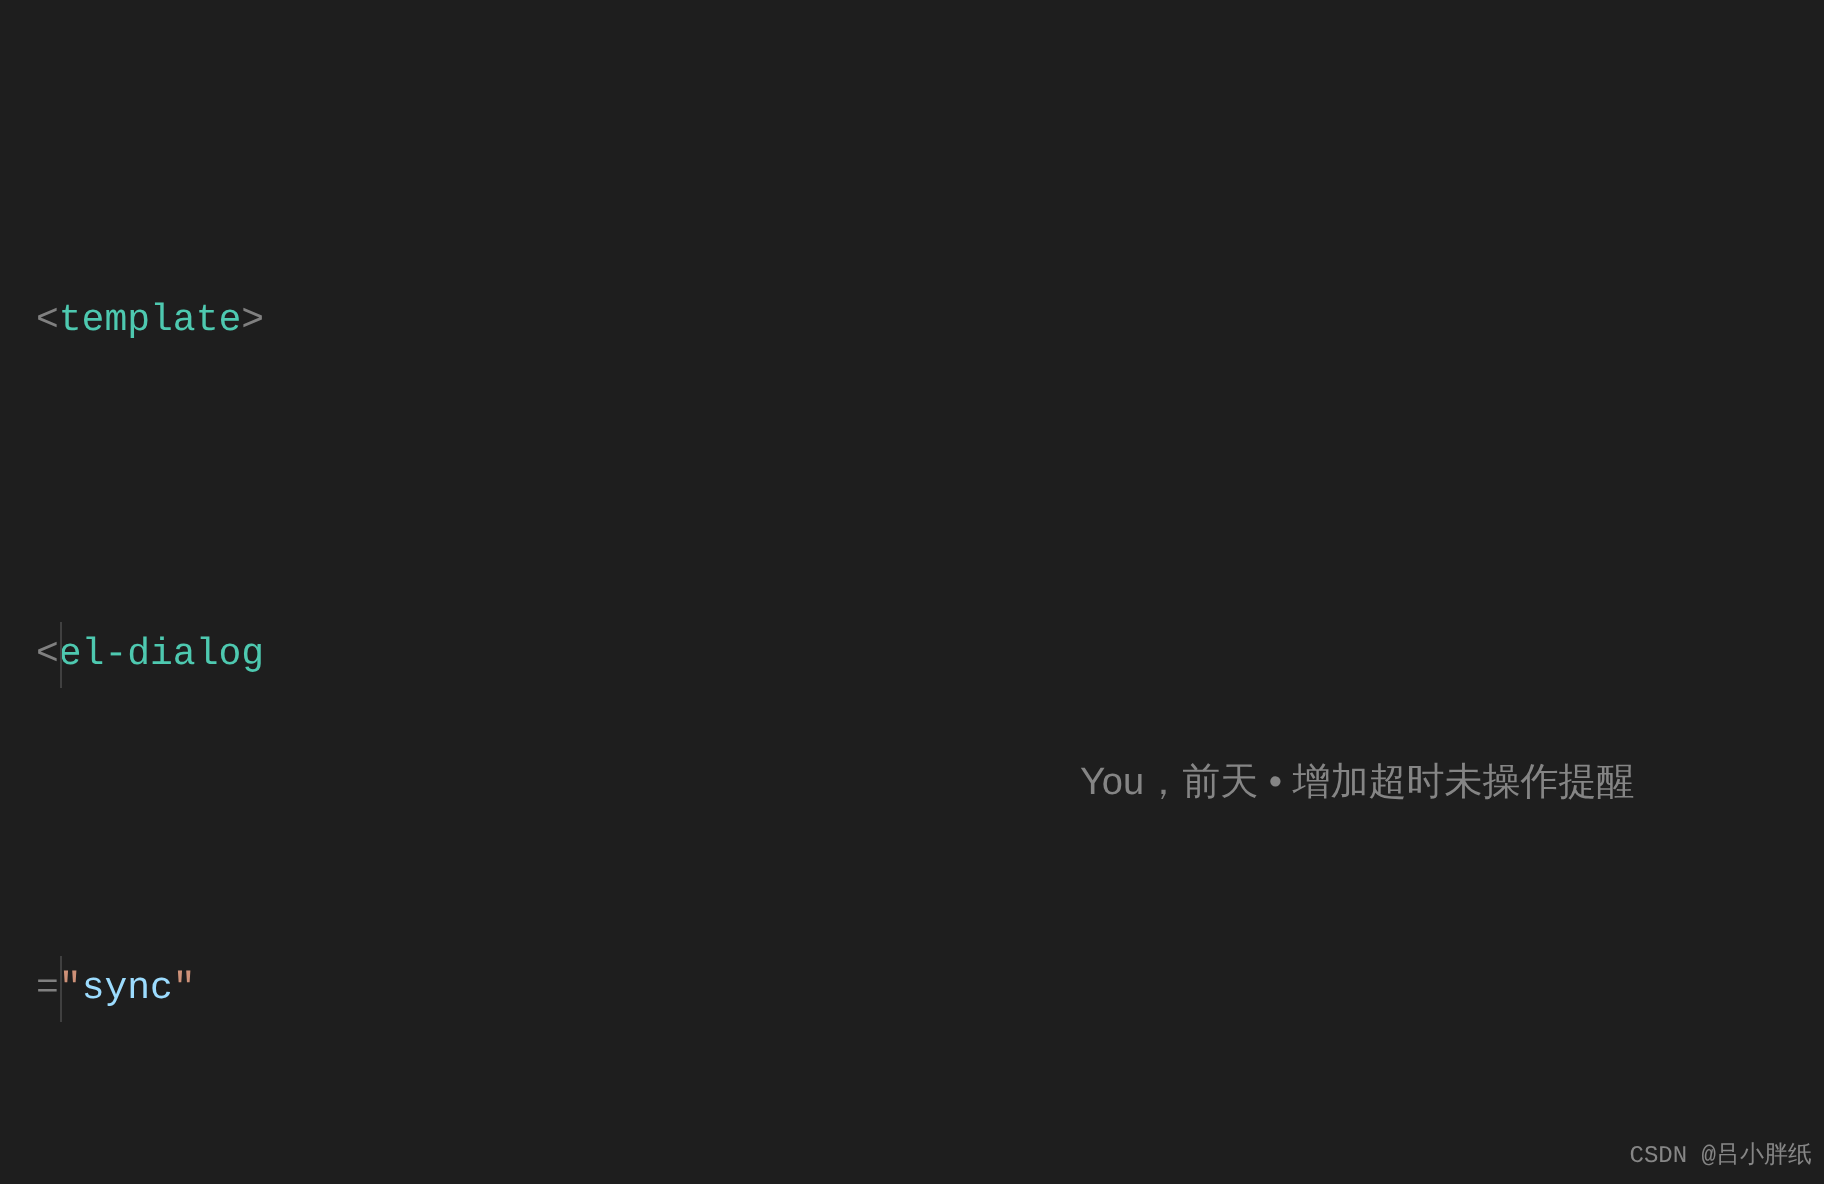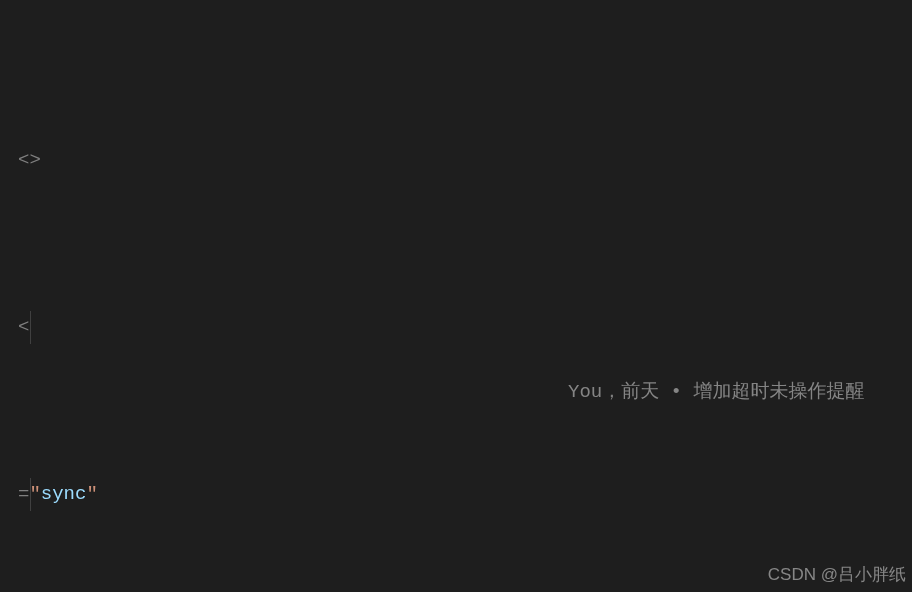--- a/index.html
+++ b/index.html
@@ -33,46 +33,46 @@
     top: 0;
     height: 100%;
   }
   .guide.g1 { left: 30px; }
   .punc   { color: #808080; }
   .tag    { color: #4ec9b0; }
   .attr   { color: #9cdcfe; }
   .str    { color: #ce9178; }
   .codelens {
     position: absolute;
-    left: 568px;
+    left: 540px;
     top: 378px;
     color: #858585;
     font-size: 19px;
-    font-family: Liberation Mono, monospace;
+    font-family: Liberation Sans, sans-serif;
     white-space: nowrap;
   }
   .watermark {
     position: absolute;
     right: 6px;
     bottom: 6px;
     color: rgba(220,220,220,0.55);
-    font-size: 17px;
-    font-family: Liberation Sans, sans-serif;
+    font-size: 12px;
+    font-family: Liberation Mono, monospace;
   }
 </style>
 </head>
 <body>
 
 <div class="editor">
 
   
-  <div class="line"><span class="punc">&lt;</span><span class="punc">&gt;</span></div>
+  <div class="line"><span class="punc">&lt;</span><span class="tag">template</span><span class="punc">&gt;</span></div>
 
   
-  <div class="line"><div class="guide g1"></div>  <span class="punc">&lt;</span></div>
+  <div class="line"><div class="guide g1"></div>  <span class="punc">&lt;</span><span class="tag">el-dialog</span></div>
 
   
   <div class="line"><div class="guide g1"></div>    <span class="punc">=</span><span class="str">"</span><span class="attr">sync</span><span class="str">"</span></div>
 
   
   
 
   
   
 

